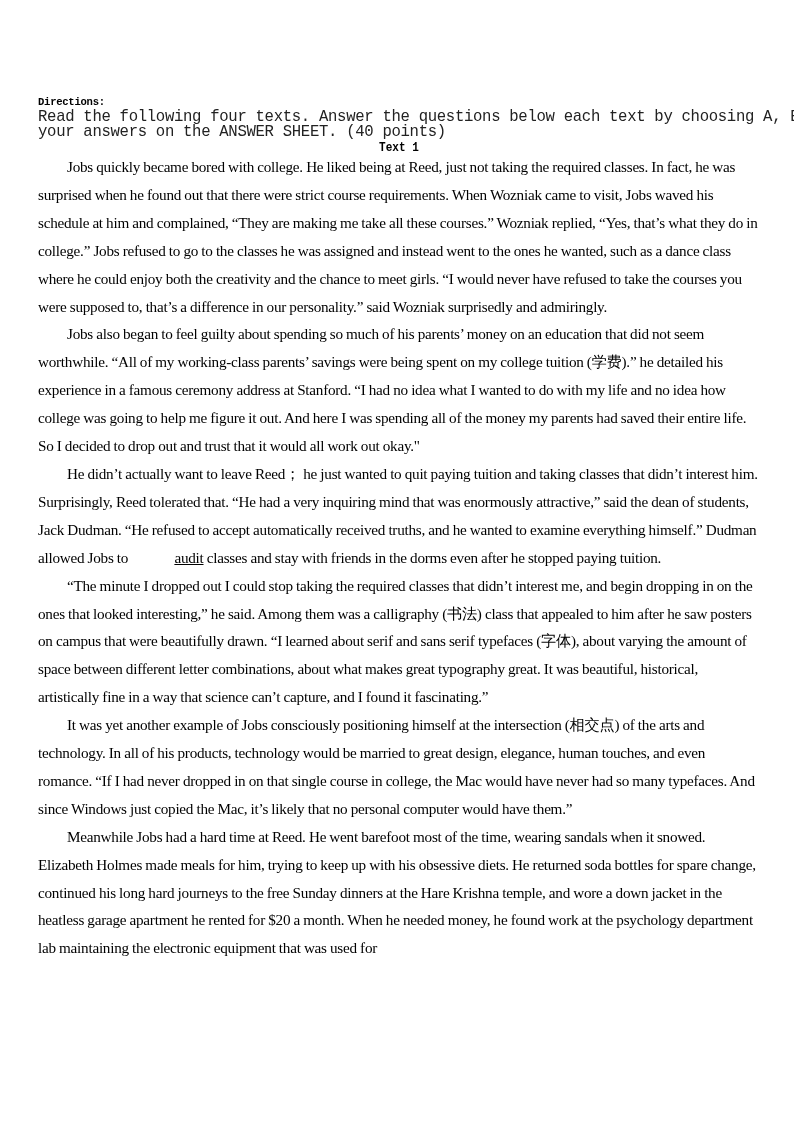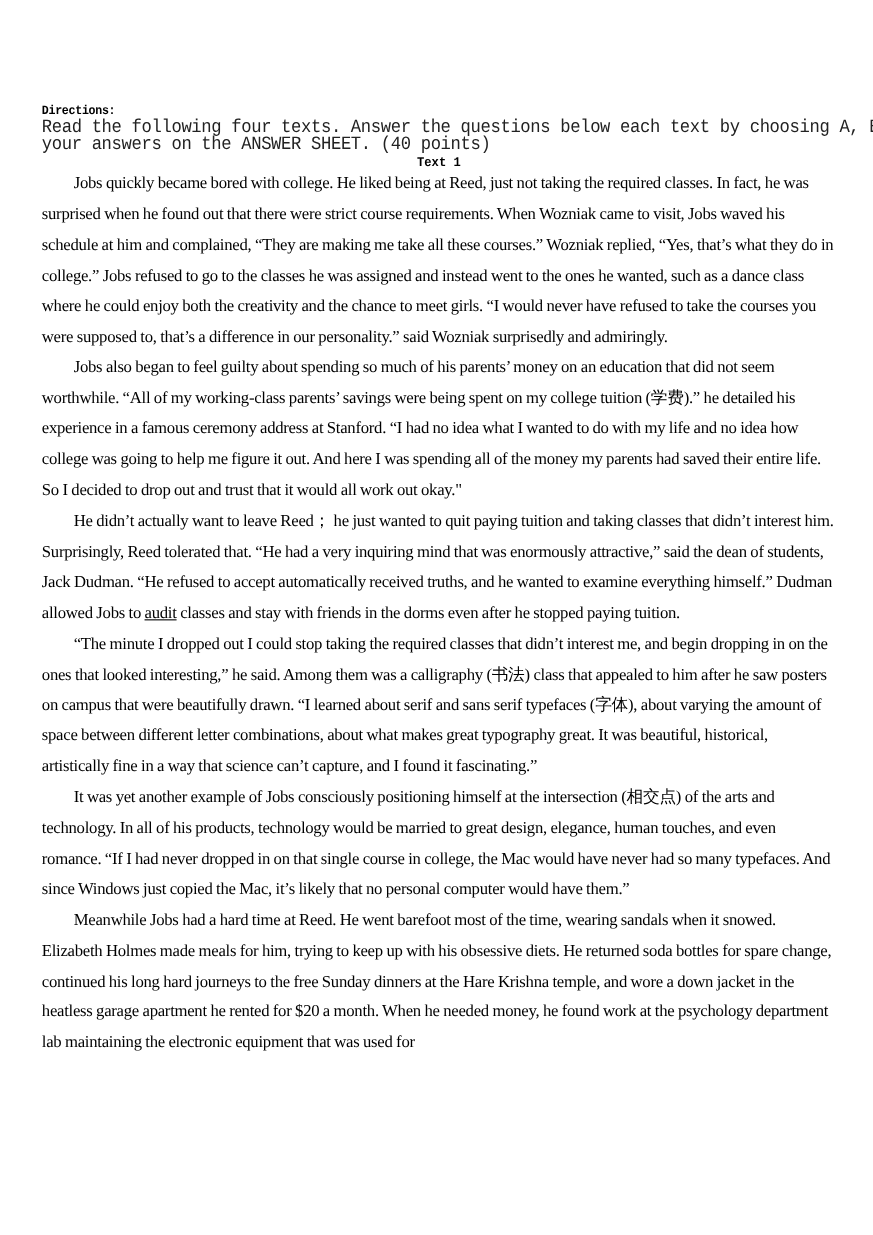--- a/index.html
+++ b/index.html
@@ -61,20 +61,21 @@
     }
     .para {
       margin: 0;
       text-indent: 29px;
       text-align: left;
       letter-spacing: -0.25px;
       word-spacing: -0.3px;
     }
     .underline {
       text-decoration: underline;
+      margin-left: 43px;
     }
   </style>
 </head>
 <body>
 
 <div class="page">
 
   <div class="directions-label">Directions:</div>
   <div class="directions-text">
     <span class="line">Read the following four texts. Answer the questions below each text by choosing A, B, C or D. Mark</span>

